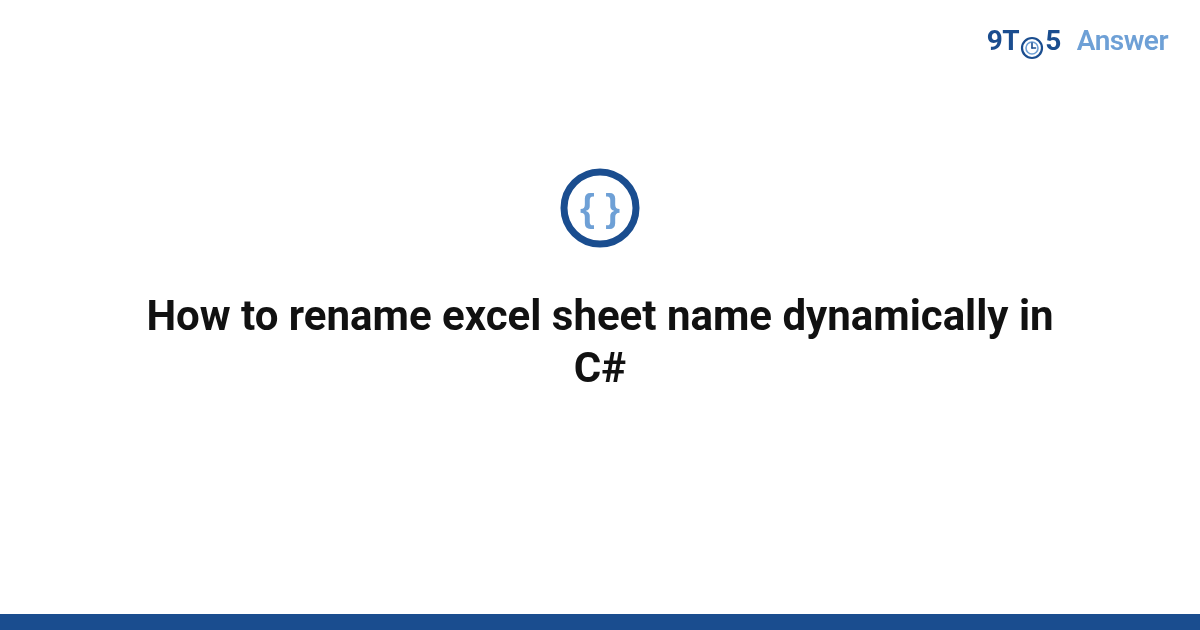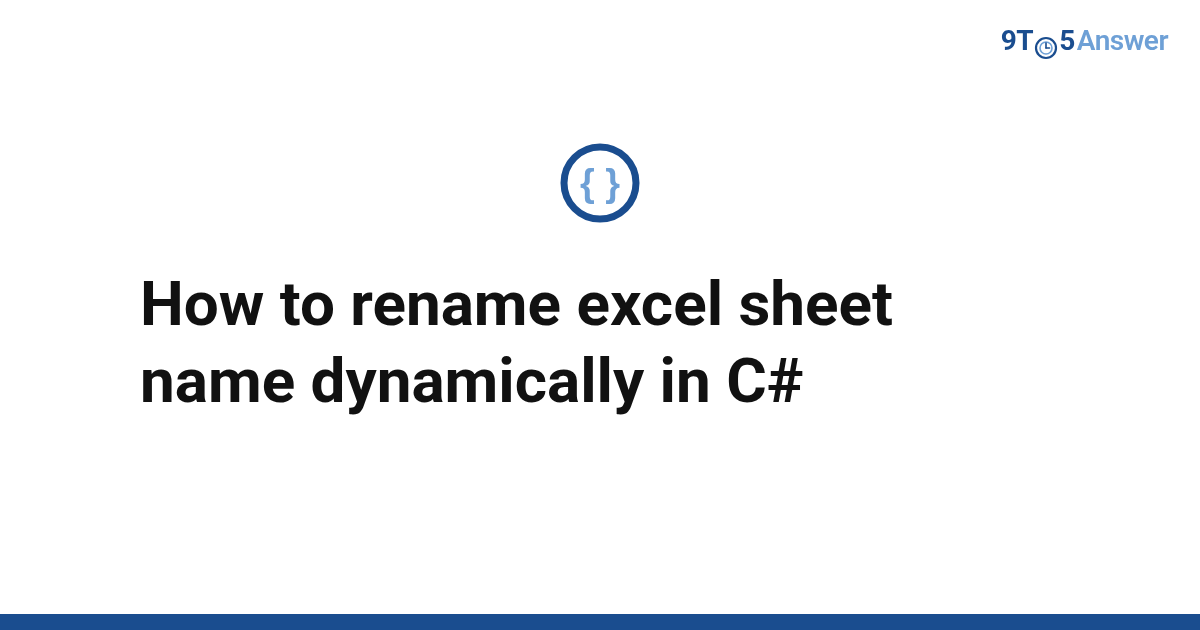--- a/index.html
+++ b/index.html
@@ -28,41 +28,42 @@
     .logo-9t { color: #1a4d8f; font-weight: 700; }
     .logo-circle {
       display: inline-flex;
       align-items: center;
       justify-content: center;
       position: relative;
       top: 3px;
       margin: 0 1px;
     }
     .logo-5 { color: #1a4d8f; font-weight: 700; }
-    .logo-answer { color: #6ea0d6; font-weight: 600; margin-left: 2px; }
+    .logo-answer { color: #6ea0d6; font-weight: 600; margin-left: 16px; }
     .content {
       position: absolute;
       top: 0;
       left: 0;
       width: 100%;
       height: 100%;
       display: flex;
       flex-direction: column;
       align-items: center;
       justify-content: center;
       padding-bottom: 50px;
     }
     .category-icon {
       margin-bottom: 36px;
       margin-top: -20px;
     }
     .title {
-      font-size: 62px;
+      font-size: 42px;
       font-weight: 700;
       color: #111111;
+      text-align: center;
       line-height: 1.25;
       max-width: 1000px;
       padding: 0 40px;
     }
     .footer-bar {
       position: absolute;
       bottom: 0;
       left: 0;
       width: 100%;
       height: 16px;

